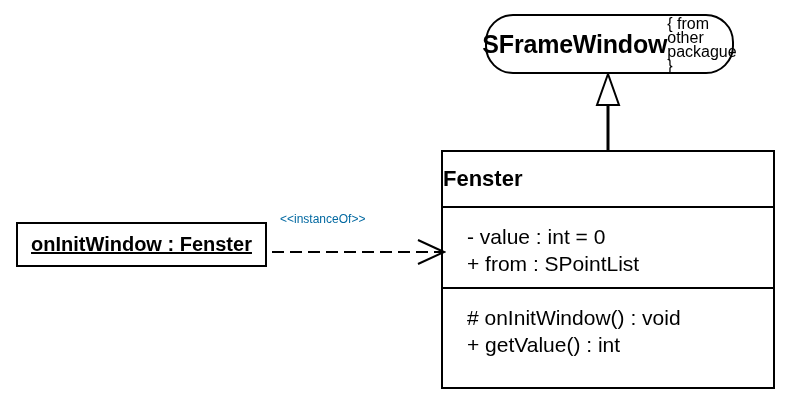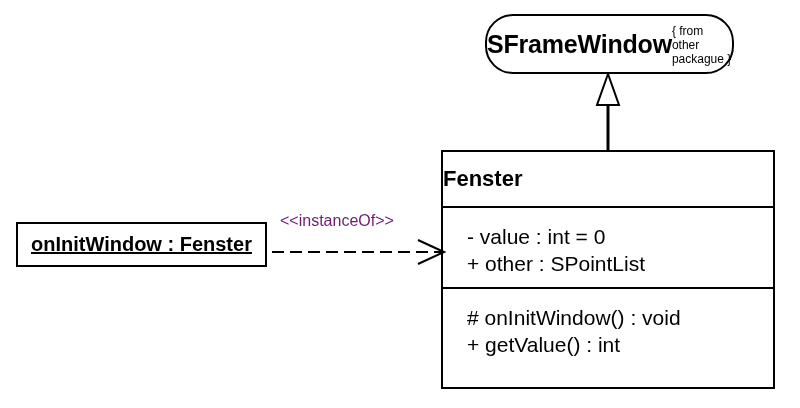--- a/index.html
+++ b/index.html
@@ -40,21 +40,21 @@
     border-radius: 28px;
   }
   .super-title {
     font-size: 25px;
     font-weight: bold;
     color: #000000;
     line-height: 29px;
     letter-spacing: -0.2px;
   }
   .super-subtitle {
-    font-size: 12px;
+    font-size: 16px;
     font-weight: normal;
     color: #000000;
     line-height: 14px;
     margin-top: 1px;
   }
 
   
   #main-class {
     left: 441px;
     top: 150px;
@@ -125,22 +125,22 @@
     position: absolute;
     left: 266px;
     top: 212px;
     width: 180px;
     height: 56px;
   }
   .stereotype-label {
     position: absolute;
     left: 14px;
     top: 0px;
-    font-size: 16px;
-    color: #701a75;
+    font-size: 12px;
+    color: #0369a1;
     white-space: nowrap;
   }
 </style>
 </head>
 <body>
 
 <div id="canvas">
 
   <div class="uml-box" id="super-class">
     <div class="super-title">SFrameWindow</div>
@@ -153,21 +153,21 @@
       <polygon points="16,2 5,33 27,33" fill="#ffffff" stroke="#000000" stroke-width="2"></polygon>
     </svg>
   </div>
 
   <div class="uml-box" id="main-class">
     <div class="compartment-name">
       <span class="class-title">Fenster</span>
     </div>
     <div class="compartment-attrs">
       <div class="member">- value : int = 0</div>
-      <div class="member">+ other : SPointList</div>
+      <div class="member">+ from : SPointList</div>
     </div>
     <div class="compartment-ops">
       <div class="member"># onInitWindow() : void</div>
       <div class="member">+ getValue() : int</div>
     </div>
   </div>
 
   <div class="uml-box" id="object-box">
     <span class="object-title">onInitWindow : Fenster</span>
   </div>

